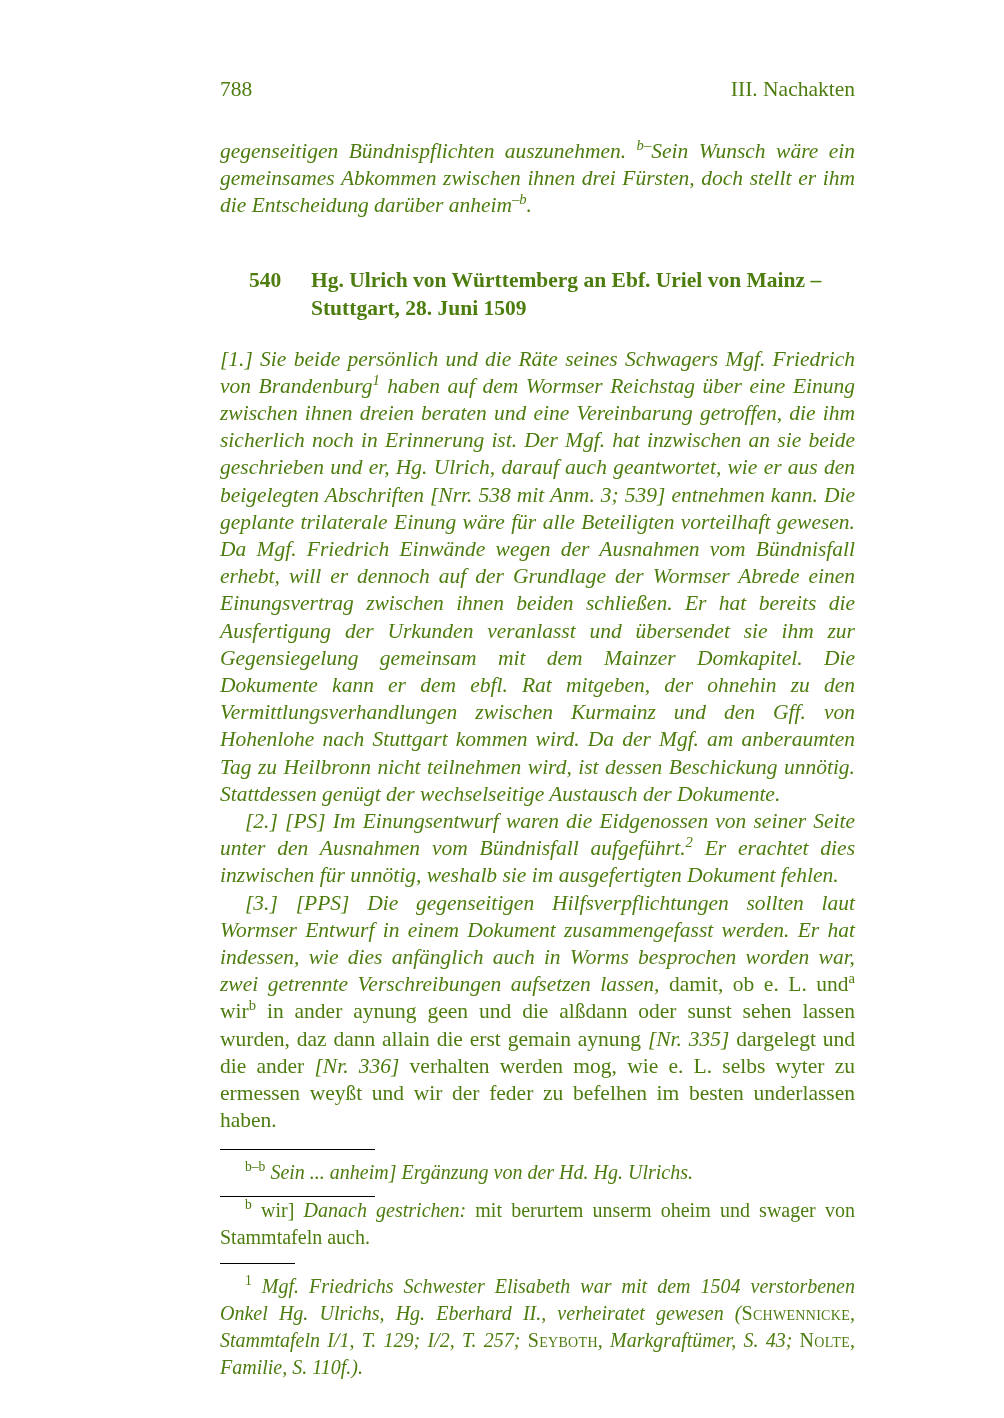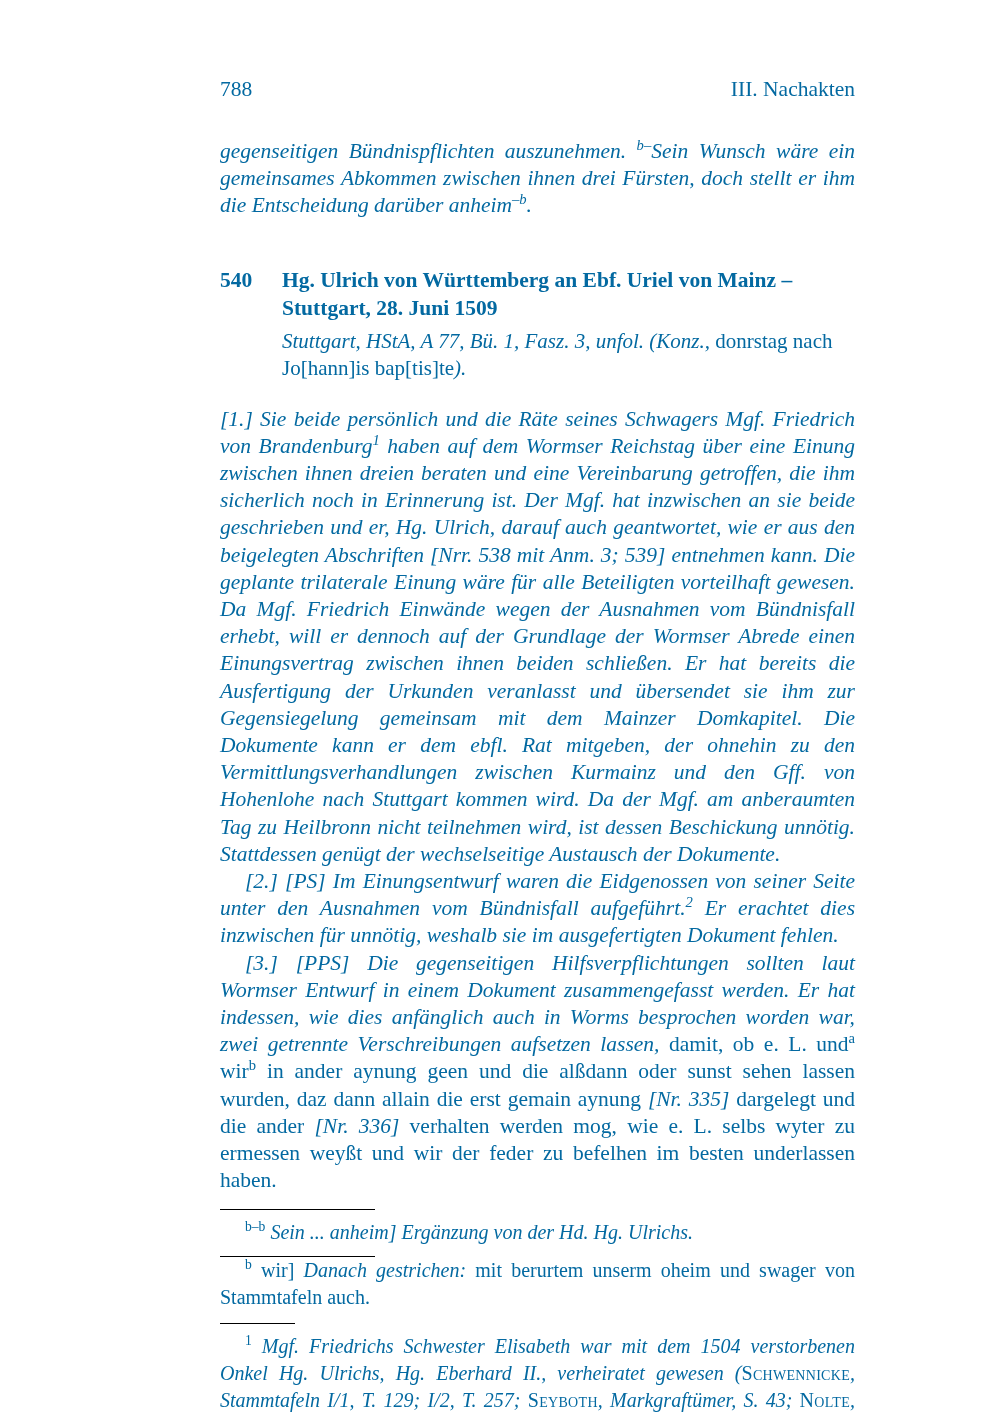--- a/index.html
+++ b/index.html
@@ -2,21 +2,21 @@
 <html><head>
 <meta charset="utf-8">
 <style>
   * { margin:0; padding:0; box-sizing:border-box; }
   html,body { background:#ffffff; }
   .page {
     position:relative;
     width:884px; height:1418px;
     margin:0 auto;
     background:#ffffff;
-    color:#0369a1;
+    color:#4d7c0f;
     font-family:"Liberation Serif","DejaVu Serif",serif;
     padding:76px 89px 0 160px;
     overflow:hidden;
   }
   .header-row {
     position:relative;
     width:100%;
     height:27px;
     font-size:21.5px;
     line-height:27px;
@@ -29,21 +29,21 @@
     font-size:21.5px; line-height:27.2px;
     text-align:justify;
   }
 
   .entry-heading {
     margin-top:46px;
     display:flex;
     font-weight:bold;
     font-size:21.5px; line-height:28px;
   }
-  .entry-number { width:62px; flex:0 0 62px; }
+  .entry-number { width:62px; flex:0 0 62px;margin-left:29px; }
   .entry-title { flex:1 1 auto; }
 
   .source {
     margin-left:62px;
     margin-top:6px;
     font-size:21px; line-height:27px;
     text-align:left;
   }
 
   .body-block { margin-top:24px; }
@@ -89,21 +89,20 @@
     <span class="running-header">III. Nachakten</span>
   </div>
 
   <p class="carryover"><span class="s-i">gegenseitigen Bündnispflichten auszunehmen. </span><span class="s-isup">b–</span><span class="s-i">Sein Wunsch wäre ein gemeinsames Abkommen zwischen ihnen drei Fürsten, doch stellt er ihm die Entscheidung darüber anheim</span><span class="s-isup">–b</span><span class="s-i">.</span></p>
 
   <div class="entry-heading">
     <span class="entry-number">540</span>
     <span class="entry-title">Hg. Ulrich von Württemberg an Ebf. Uriel von Mainz – Stuttgart, 28. Juni 1509</span>
   </div>
 
-  <p class="source"><span class="s-i">Stuttgart, HStA, A 77, Bü. 1, Fasz. 3, unfol. (Konz., </span><span class="s-r">donrstag nach Jo[hann]is bap[tis]te</span><span class="s-i">).</span></p>
 
   <div class="body-block">
     <p class="body-par"><span class="s-i">[1.] Sie beide persönlich und die Räte seines Schwagers Mgf. Friedrich von Brandenburg</span><span class="s-isup">1</span><span class="s-i"> haben auf dem Wormser Reichstag über eine Einung zwischen ihnen dreien beraten und eine Vereinbarung getroffen, die ihm sicherlich noch in Erinnerung ist. Der Mgf. hat inzwischen an sie beide geschrieben und er, Hg. Ulrich, darauf auch geantwortet, wie er aus den beigelegten Abschriften [Nrr. 538 mit Anm. 3; 539] entnehmen kann. Die geplante trilaterale Einung wäre für alle Beteiligten vorteilhaft gewesen. Da Mgf. Friedrich Einwände wegen der Ausnahmen vom Bündnisfall erhebt, will er dennoch auf der Grundlage der Wormser Abrede einen Einungsvertrag zwischen ihnen beiden schließen. Er hat bereits die Ausfertigung der Urkunden veranlasst und übersendet sie ihm zur Gegensiegelung gemeinsam mit dem Mainzer Domkapitel. Die Dokumente kann er dem ebfl. Rat mitgeben, der ohnehin zu den Vermittlungsverhandlungen zwischen Kurmainz und den Gff. von Hohenlohe nach Stuttgart kommen wird. Da der Mgf. am anberaumten Tag zu Heilbronn nicht teilnehmen wird, ist dessen Beschickung unnötig. Stattdessen genügt der wechselseitige Austausch der Dokumente.</span></p>
     <p class="body-par indent"><span class="s-i">[2.] [PS] Im Einungsentwurf waren die Eidgenossen von seiner Seite unter den Ausnahmen vom Bündnisfall aufgeführt.</span><span class="s-isup">2</span><span class="s-i"> Er erachtet dies inzwischen für unnötig, weshalb sie im ausgefertigten Dokument fehlen.</span></p>
     <p class="body-par indent"><span class="s-i">[3.] [PPS] Die gegenseitigen Hilfsverpflichtungen sollten laut Wormser Entwurf in einem Dokument zusammengefasst werden. Er hat indessen, wie dies anfänglich auch in Worms besprochen worden war, zwei getrennte Verschreibungen aufsetzen lassen,</span><span class="s-r"> damit, ob e. L. und</span><span class="s-sup">a</span><span class="s-r"> wir</span><span class="s-sup">b</span><span class="s-r"> in ander aynung geen und die alßdann oder sunst sehen lassen wurden, daz dann allain die erst gemain aynung </span><span class="s-i">[Nr. 335]</span><span class="s-r"> dargelegt und die ander </span><span class="s-i">[Nr. 336]</span><span class="s-r"> verhalten werden mog, wie e. L. selbs wyter zu ermessen weyßt und wir der feder zu befelhen im besten underlassen haben.</span></p>
   </div>
 
   <hr class="rule rule-1">
   <p class="note first"><span class="s-sup">b–b</span><span class="s-i"> Sein ... anheim] Ergänzung von der Hd. Hg. Ulrichs.</span></p>
 

